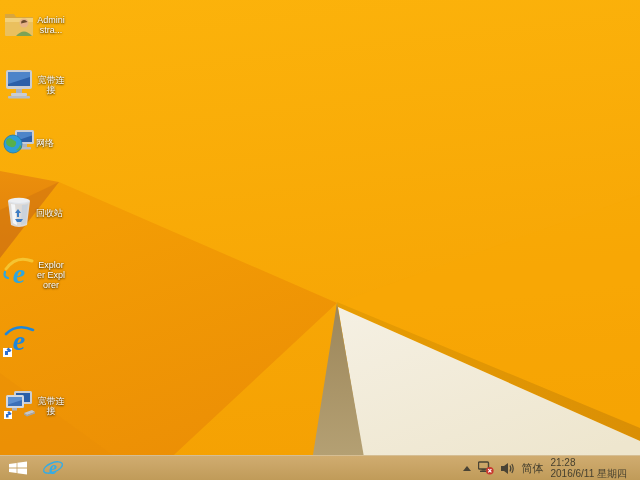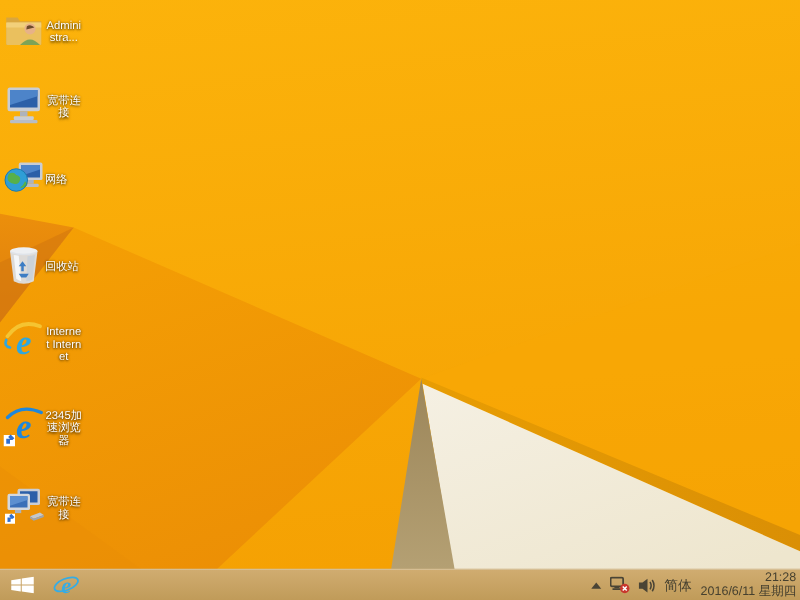--- a/index.html
+++ b/index.html
@@ -28,24 +28,24 @@
     background:linear-gradient(#D0AC70,#C09B59);
     border-top:1px solid rgba(255,255,255,.35);
     box-sizing:border-box;
     display:flex;align-items:center;
   }
   .tb-btn{height:25px;display:flex;align-items:center;justify-content:center;}
   #start-button{width:36px;}
   #ie-task-button{width:34px;}
   #tray{
     margin-left:auto;display:flex;align-items:center;gap:7px;
-    padding-right:3px;color:#46402F;
+    padding-right:13px;color:#46402F;
   }
   #tray .txt{font-size:11px;}
-  #clock{display:flex;flex-direction:column;align-items:flex-end;justify-content:center;
+  #clock{display:flex;flex-direction:column;align-items:flex-start;justify-content:center;
          font-size:10px;line-height:11px;color:#46402F;}
   .tri-up{width:0;height:0;border-left:4px solid transparent;border-right:4px solid transparent;
           border-bottom:5px solid #4A4435;}
 </style>
 </head>
 <body>
 
 <svg id="wallpaper" viewBox="0 0 640 480" preserveAspectRatio="none" aria-hidden="true">
   <defs>
     <linearGradient id="gBase" x1="0" y1="0" x2="0.15" y2="1">
@@ -144,33 +144,32 @@
 </div>
 
 <div class="dicon" style="top:258px">
   <div class="art">
     <svg width="34" height="34" viewBox="0 0 34 34">
       <text x="17" y="26" text-anchor="middle" font-size="28" font-weight="bold" font-family="Liberation Serif, serif" font-style="italic" fill="#2EA7E0">e</text>
       <path d="M4,12 Q14,-2 30,4" fill="none" stroke="#F5C431" stroke-width="3" stroke-linecap="round"></path>
       <path d="M3,15 Q1,20 6,21" fill="none" stroke="#2EA7E0" stroke-width="2.2" stroke-linecap="round"></path>
     </svg>
   </div>
-  <div class="lbl">Internet Internet</div>
+  <div class="lbl">Explorer Explorer</div>
 </div>
 
 <div class="dicon" style="top:325px">
   <div class="art">
     <svg width="34" height="34" viewBox="0 0 34 34">
       <text x="17" y="26" text-anchor="middle" font-size="28" font-weight="bold" font-family="Liberation Serif, serif" font-style="italic" fill="#1F87DB">e</text>
       <path d="M4,10 Q15,-1 31,6" fill="none" stroke="#1F87DB" stroke-width="2.6" stroke-linecap="round"></path>
       <rect x="1" y="24" width="9" height="9" fill="#FFFFFF"></rect>
       <path d="M3,31 v-4 h3 l-1.5,-1.5 2,-2 3,3 -1.5,1.5 h0 l-2,0 v3 z" fill="#2F6FD0"></path>
     </svg>
   </div>
-  <div class="lbl">2345加速浏览器</div>
 </div>
 
 <div class="dicon" style="top:389px">
   <div class="art">
     <svg width="34" height="32" viewBox="0 0 34 32">
       <rect x="12" y="2" width="18" height="13" rx="1.5" fill="#C9CDD4"></rect>
       <rect x="14" y="4" width="14" height="9" fill="#2B5FA8"></rect>
       <rect x="4" y="6" width="18" height="13" rx="1.5" fill="#D4D8DE"></rect>
       <rect x="6" y="8" width="14" height="9" fill="#3A6FB8"></rect>
       <path d="M6,8 h14 v3 l-14,4.5 z" fill="#5C8FD0"></path>

